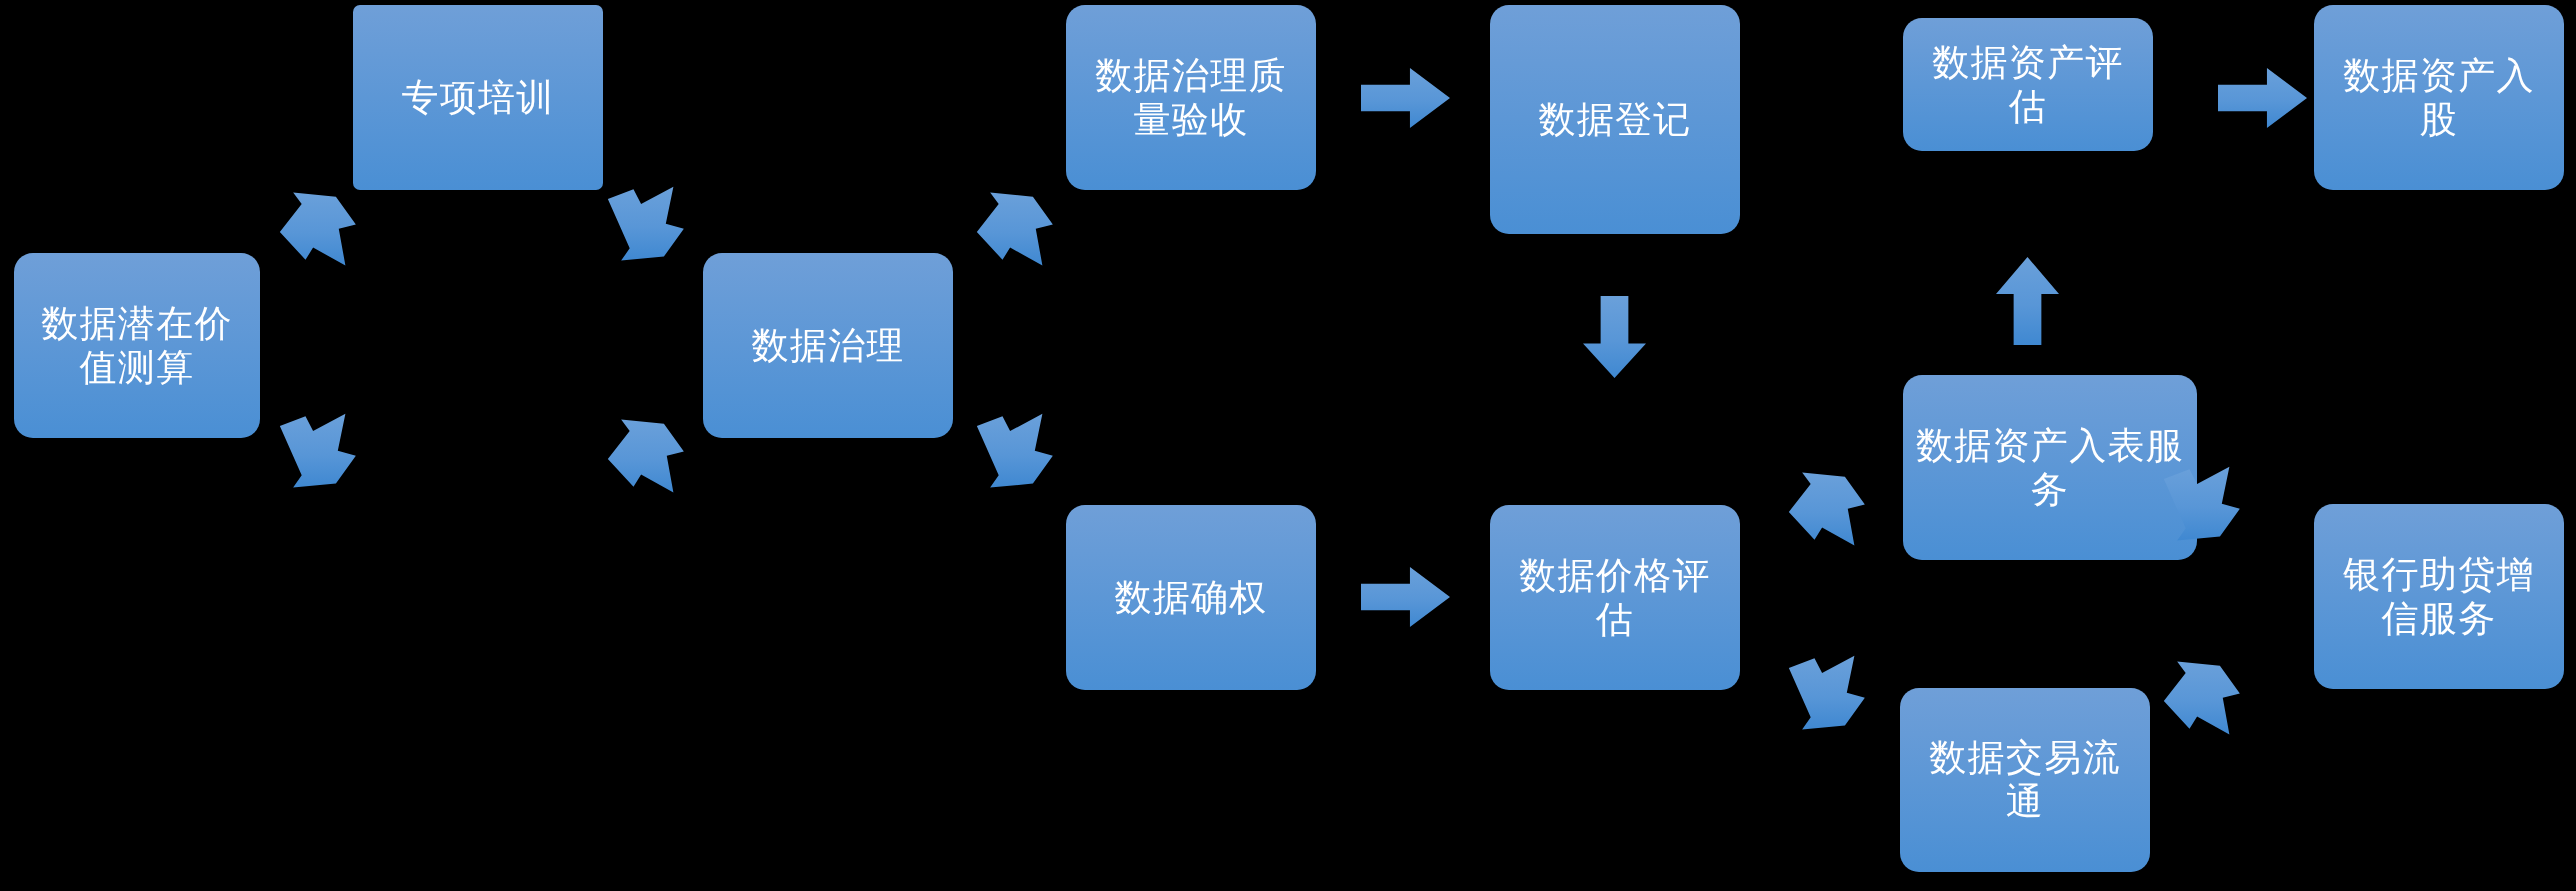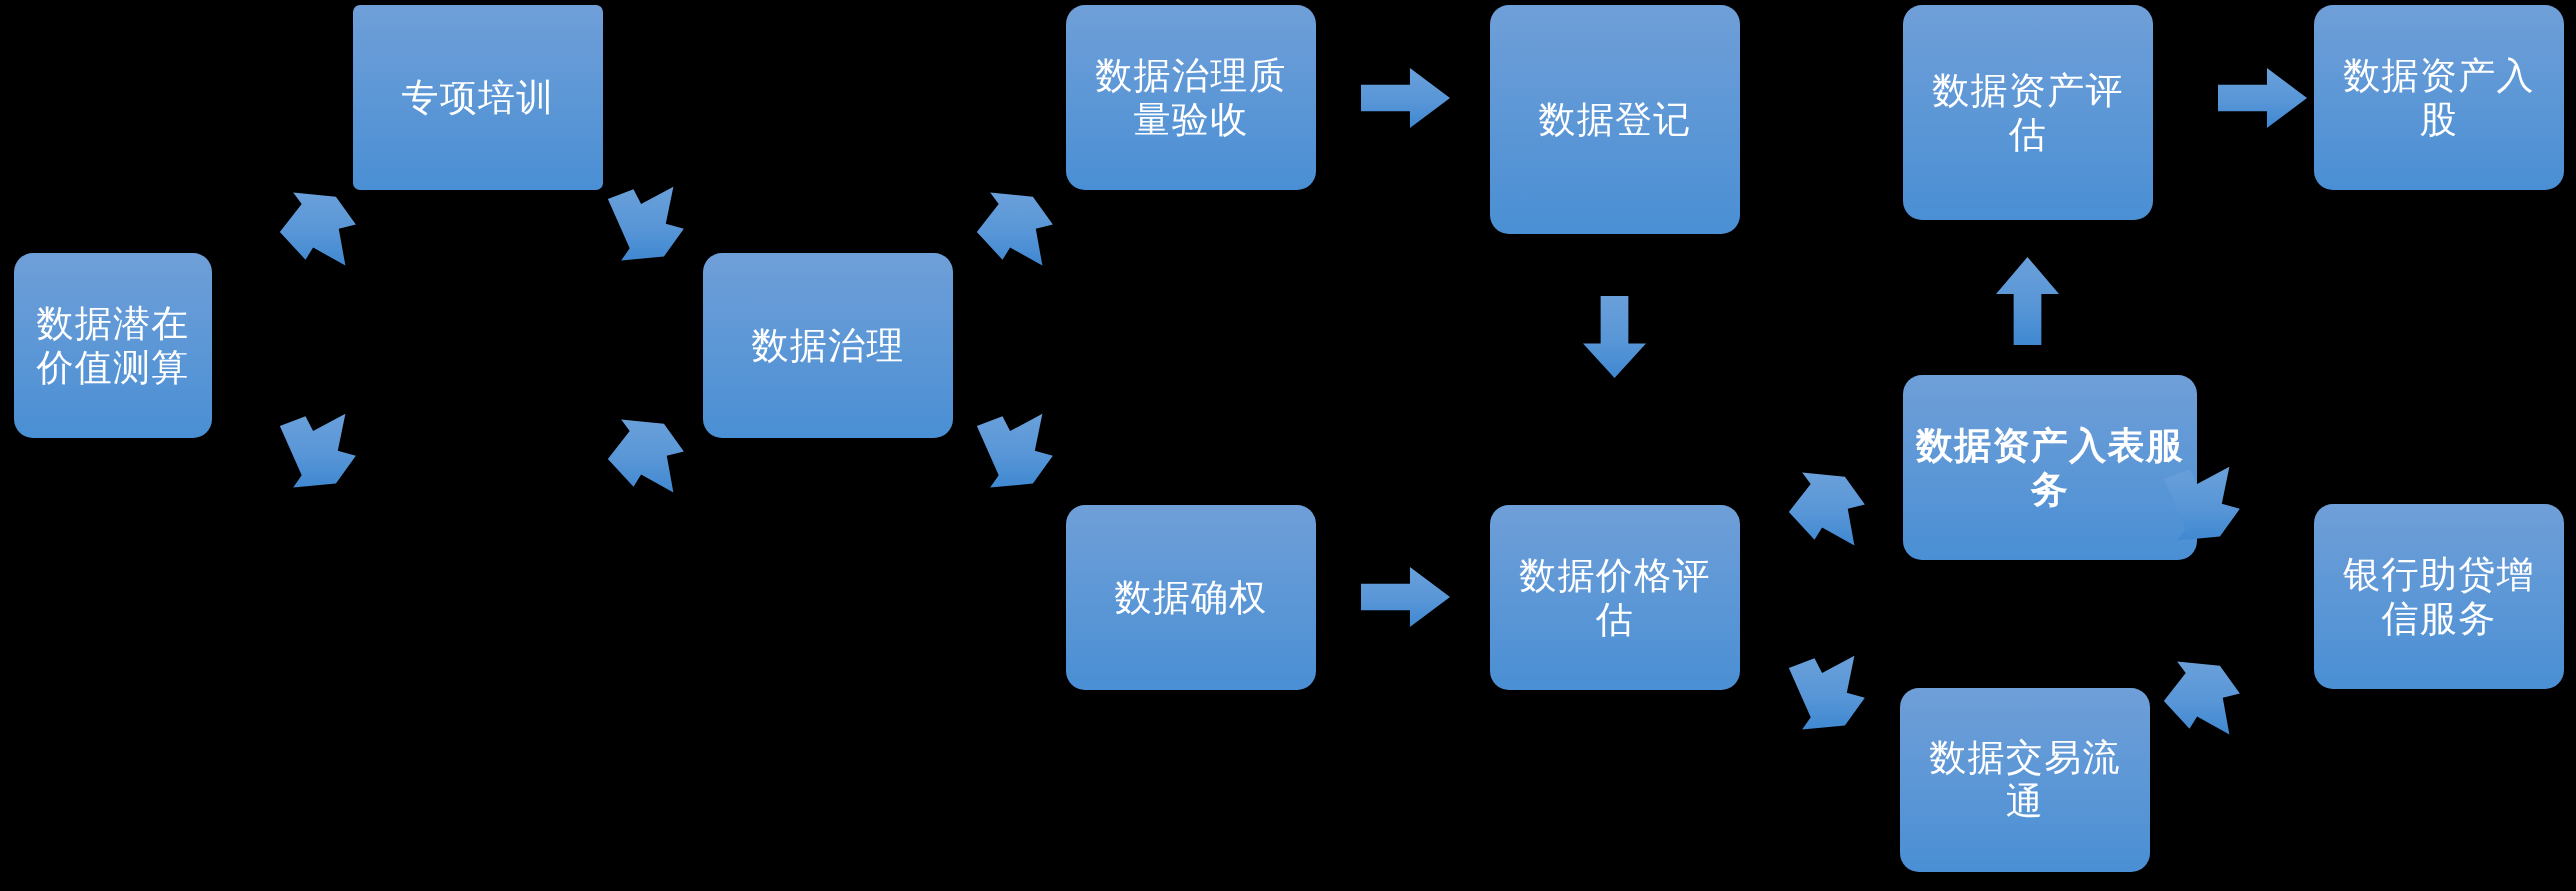--- a/index.html
+++ b/index.html
@@ -46,45 +46,45 @@
     display: block;
     width: 100%;
     height: 100%;
     overflow: visible;
   }
 </style>
 </head>
 <body>
 
 <div id="canvas" style="background: rgb(0, 0, 0);">
-    <div class="node" style="left: 14px; top: 253px; width: 198px; height: 185px; background: linear-gradient(rgb(111, 159, 216) 0%, rgb(74, 143, 212) 100%); color: rgb(255, 255, 255); justify-content: center;">
+    <div class="node" style="left: 14px; top: 253px; width: 246px; height: 185px; background: linear-gradient(rgb(111, 159, 216) 0%, rgb(74, 143, 212) 100%); color: rgb(255, 255, 255); justify-content: center;">
       <span class="label">数据潜在价值测算</span>
     </div>
     <div class="node" style="left: 353px; top: 5px; width: 250px; height: 185px; background: linear-gradient(rgb(111, 159, 216) 0%, rgb(74, 143, 212) 100%); color: rgb(255, 255, 255); border-radius: 7px;">
       <span class="label">专项培训</span>
     </div>
     <div class="node" style="left: 703px; top: 253px; width: 250px; height: 185px; background: linear-gradient(rgb(111, 159, 216) 0%, rgb(74, 143, 212) 100%); color: rgb(255, 255, 255);">
       <span class="label">数据治理</span>
     </div>
     <div class="node" style="left: 1066px; top: 5px; width: 250px; height: 185px; background: linear-gradient(rgb(111, 159, 216) 0%, rgb(74, 143, 212) 100%); color: rgb(255, 255, 255);">
       <span class="label">数据治理质量验收</span>
     </div>
     <div class="node" style="left: 1066px; top: 505px; width: 250px; height: 185px; background: linear-gradient(rgb(111, 159, 216) 0%, rgb(74, 143, 212) 100%); color: rgb(255, 255, 255);">
       <span class="label">数据确权</span>
     </div>
     <div class="node" style="left: 1490px; top: 5px; width: 250px; height: 229px; background: linear-gradient(rgb(111, 159, 216) 0%, rgb(74, 143, 212) 100%); color: rgb(255, 255, 255);">
       <span class="label">数据登记</span>
     </div>
     <div class="node" style="left: 1490px; top: 505px; width: 250px; height: 185px; background: linear-gradient(rgb(111, 159, 216) 0%, rgb(74, 143, 212) 100%); color: rgb(255, 255, 255);">
       <span class="label">数据价格评估</span>
     </div>
-    <div class="node" style="left: 1903px; top: 5px; width: 250px; height: 215px; background: linear-gradient(rgb(111, 159, 216) 0%, rgb(74, 143, 212) 100%); color: rgb(255, 255, 255);">
+    <div class="node" style="left: 1903px; top: 18px; width: 250px; height: 133px; background: linear-gradient(rgb(111, 159, 216) 0%, rgb(74, 143, 212) 100%); color: rgb(255, 255, 255);">
       <span class="label">数据资产评估</span>
     </div>
-    <div class="node" style="left: 1903px; top: 375px; width: 294px; height: 185px; background: linear-gradient(rgb(111, 159, 216) 0%, rgb(74, 143, 212) 100%); color: rgb(255, 255, 255); font-weight: bold;">
+    <div class="node" style="left: 1903px; top: 375px; width: 294px; height: 185px; background: linear-gradient(rgb(111, 159, 216) 0%, rgb(74, 143, 212) 100%); color: rgb(255, 255, 255);">
       <span class="label">数据资产入表服务</span>
     </div>
     <div class="node" style="left: 1900px; top: 688px; width: 250px; height: 184px; background: linear-gradient(rgb(111, 159, 216) 0%, rgb(74, 143, 212) 100%); color: rgb(255, 255, 255);">
       <span class="label">数据交易流通</span>
     </div>
     <div class="node" style="left: 2314px; top: 5px; width: 250px; height: 185px; background: linear-gradient(rgb(111, 159, 216) 0%, rgb(74, 143, 212) 100%); color: rgb(255, 255, 255);">
       <span class="label">数据资产入股</span>
     </div>
     <div class="node" style="left: 2314px; top: 504px; width: 250px; height: 185px; background: linear-gradient(rgb(111, 159, 216) 0%, rgb(74, 143, 212) 100%); color: rgb(255, 255, 255);">
       <span class="label">银行助贷增信服务</span>

